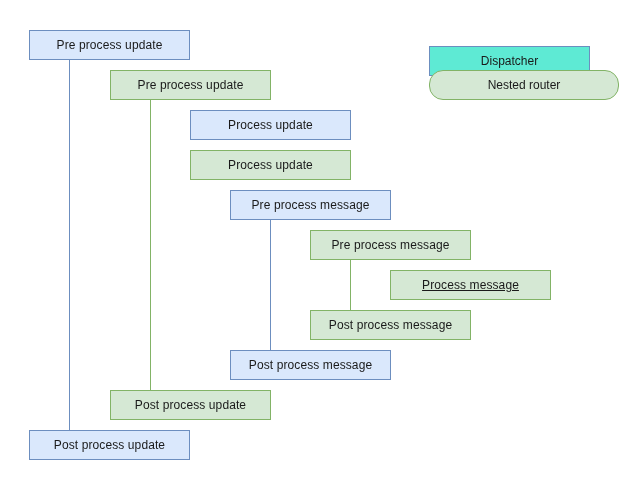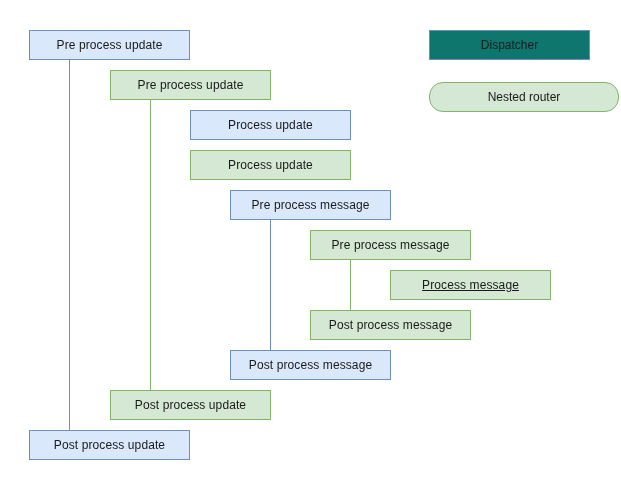--- a/index.html
+++ b/index.html
@@ -61,22 +61,23 @@
     display: flex;
     align-items: center;
     justify-content: center;
     font-size: 12px;
     line-height: 1;
     color: #1a1a1a;
     white-space: nowrap;
     z-index: 2;
   }
   .legend-node.blue {
-    background: #0f766e;
+    background: #5eead4;
     border-color: #6c8ebf;
+    margin-top: 16px;
   }
   .legend-node.green {
     background: #d5e8d4;
     border-color: #82b366;
   }
 </style>
 </head>
 <body>
 
 <div id="canvas" style="width: 621px; height: 491px; background: rgb(255, 255, 255);">
@@ -118,17 +119,17 @@
         <span>Post process update</span>
       </div>
       <div class="node blue" style="left: 29px; top: 430px; width: 161px; height: 30px;">
         <span>Post process update</span>
       </div>
     </div>
   <div id="legend-layer">
       <div class="legend-node blue" style="left: 429px; top: 30px; width: 161px; height: 30px;">
         <span>Dispatcher</span>
       </div>
-      <div class="legend-node green" style="left: 429px; top: 82px; width: 190px; height: 30px; border-radius: 14px;">
+      <div class="legend-node green" style="left: 429px; top: 70px; width: 190px; height: 30px; border-radius: 14px;">
         <span>Nested router</span>
       </div>
     </div>
 </div>
 
 </body></html>

